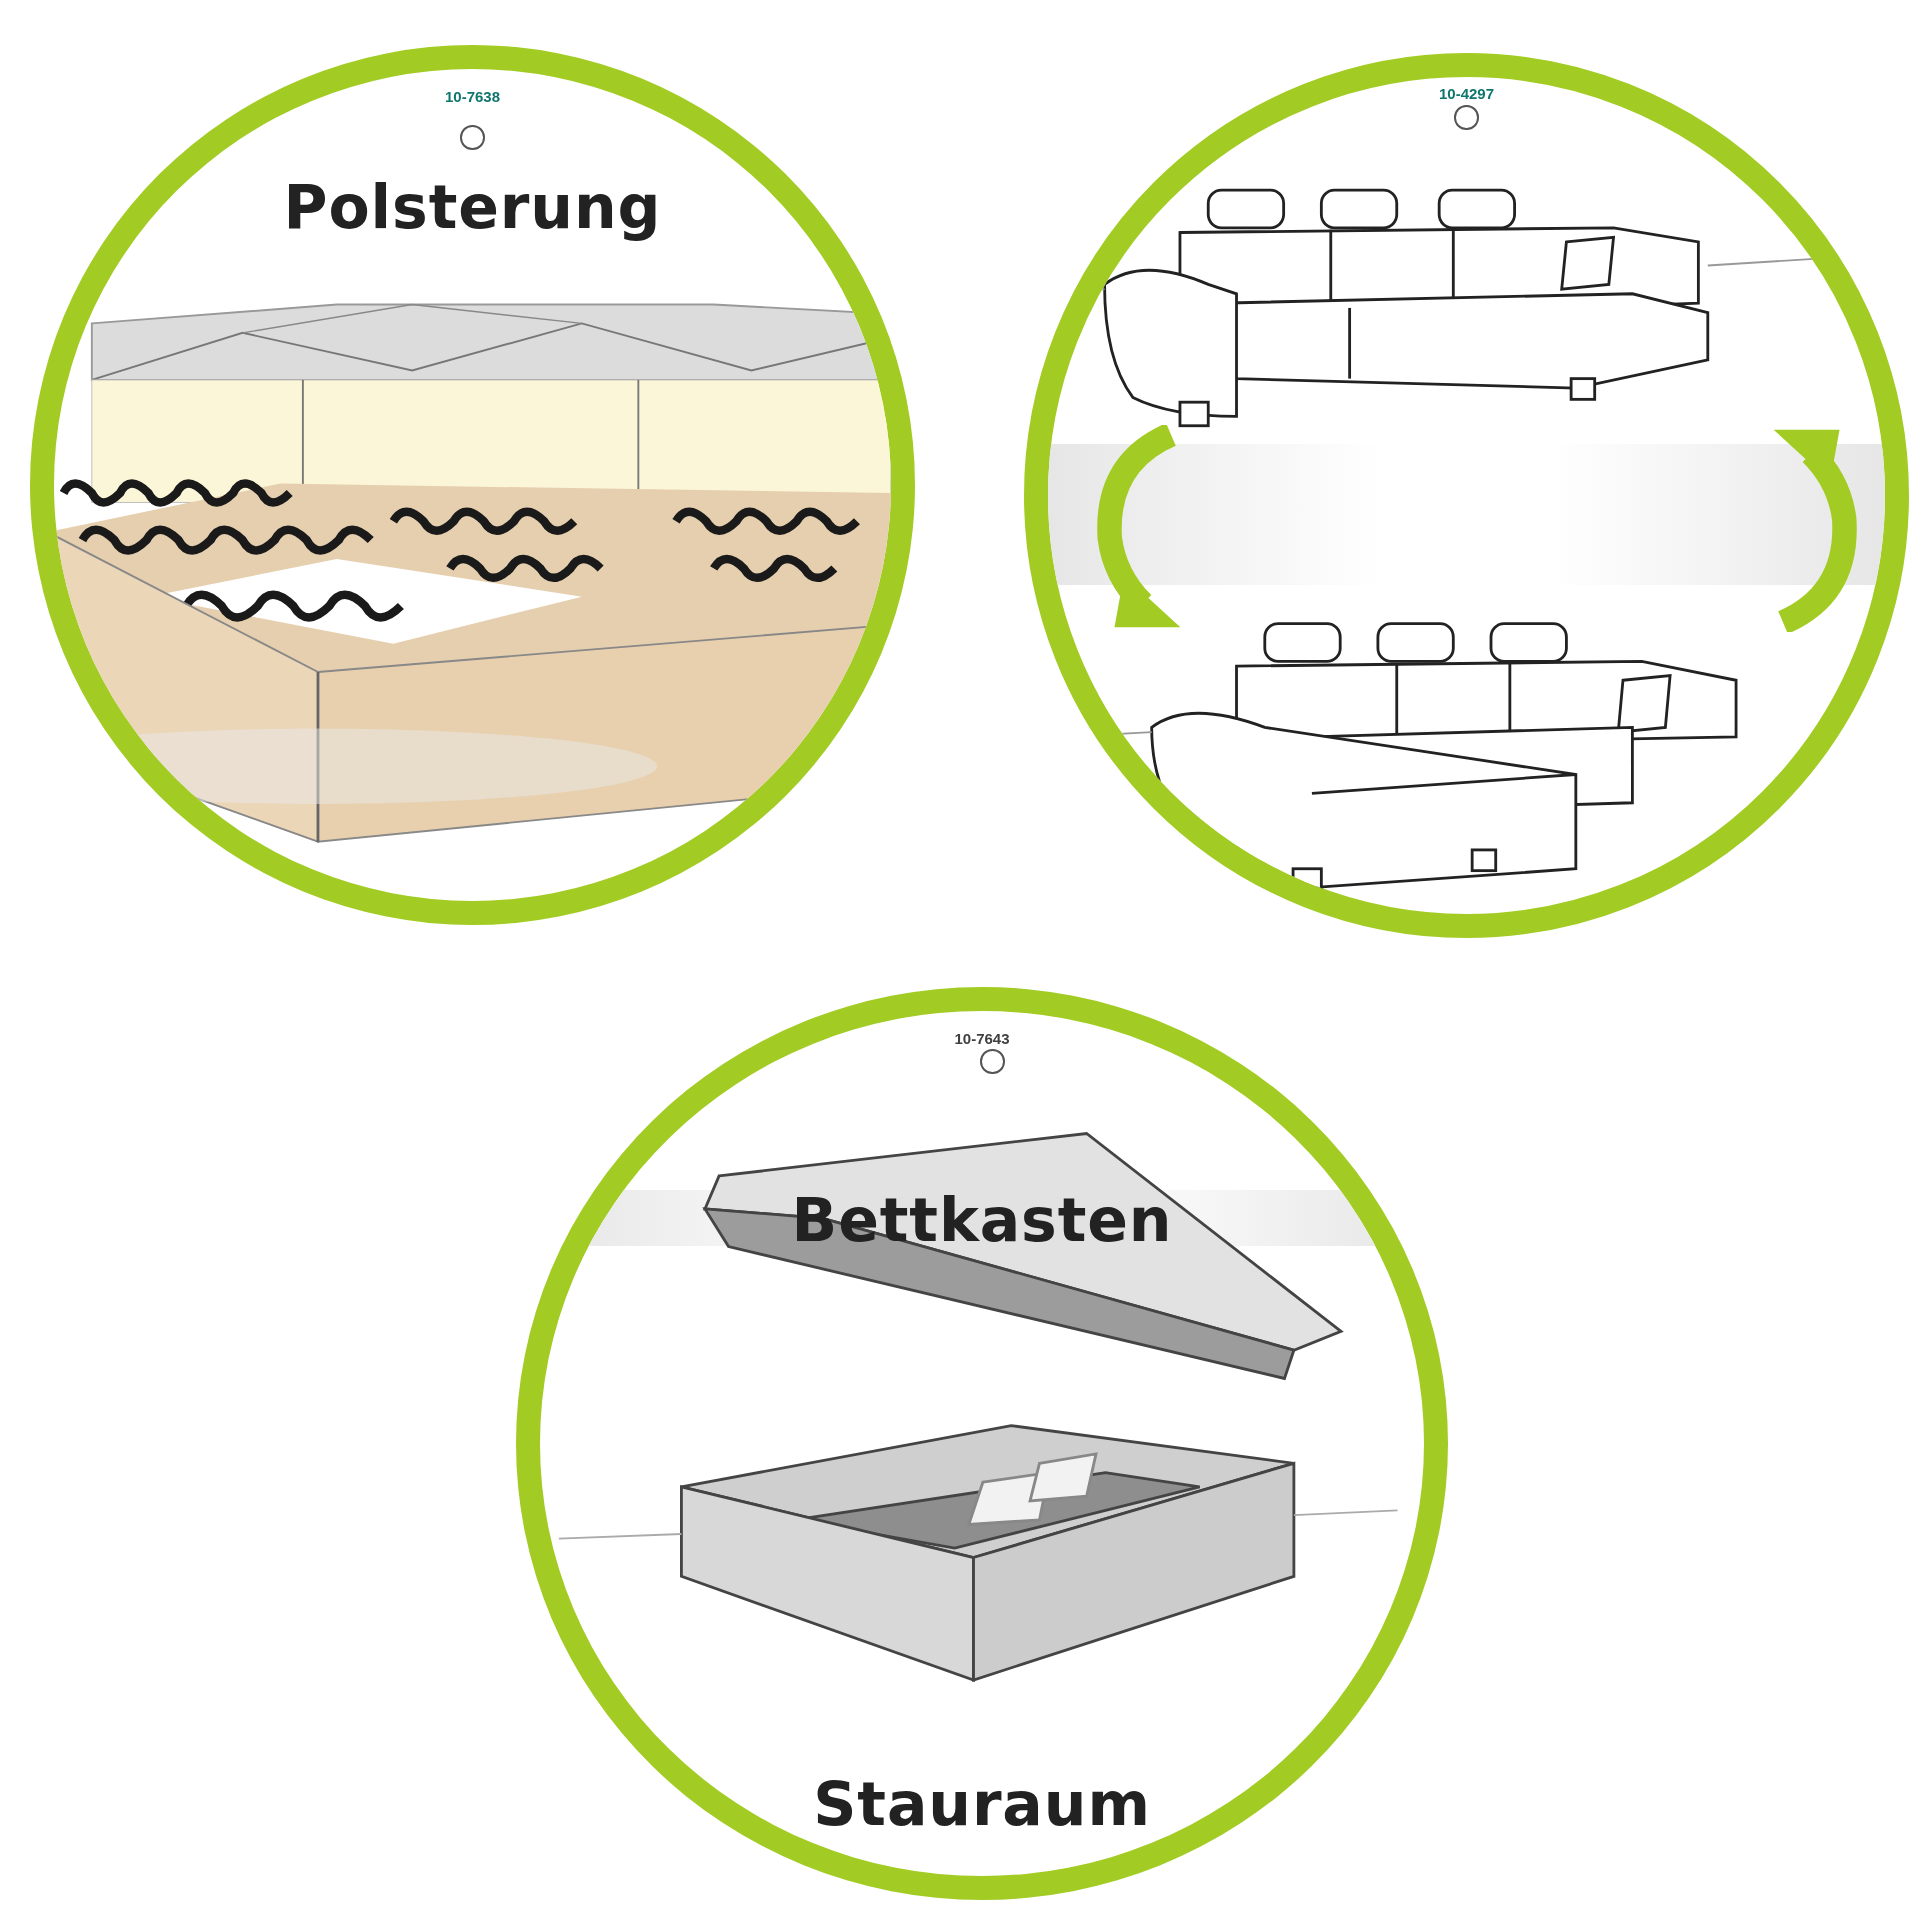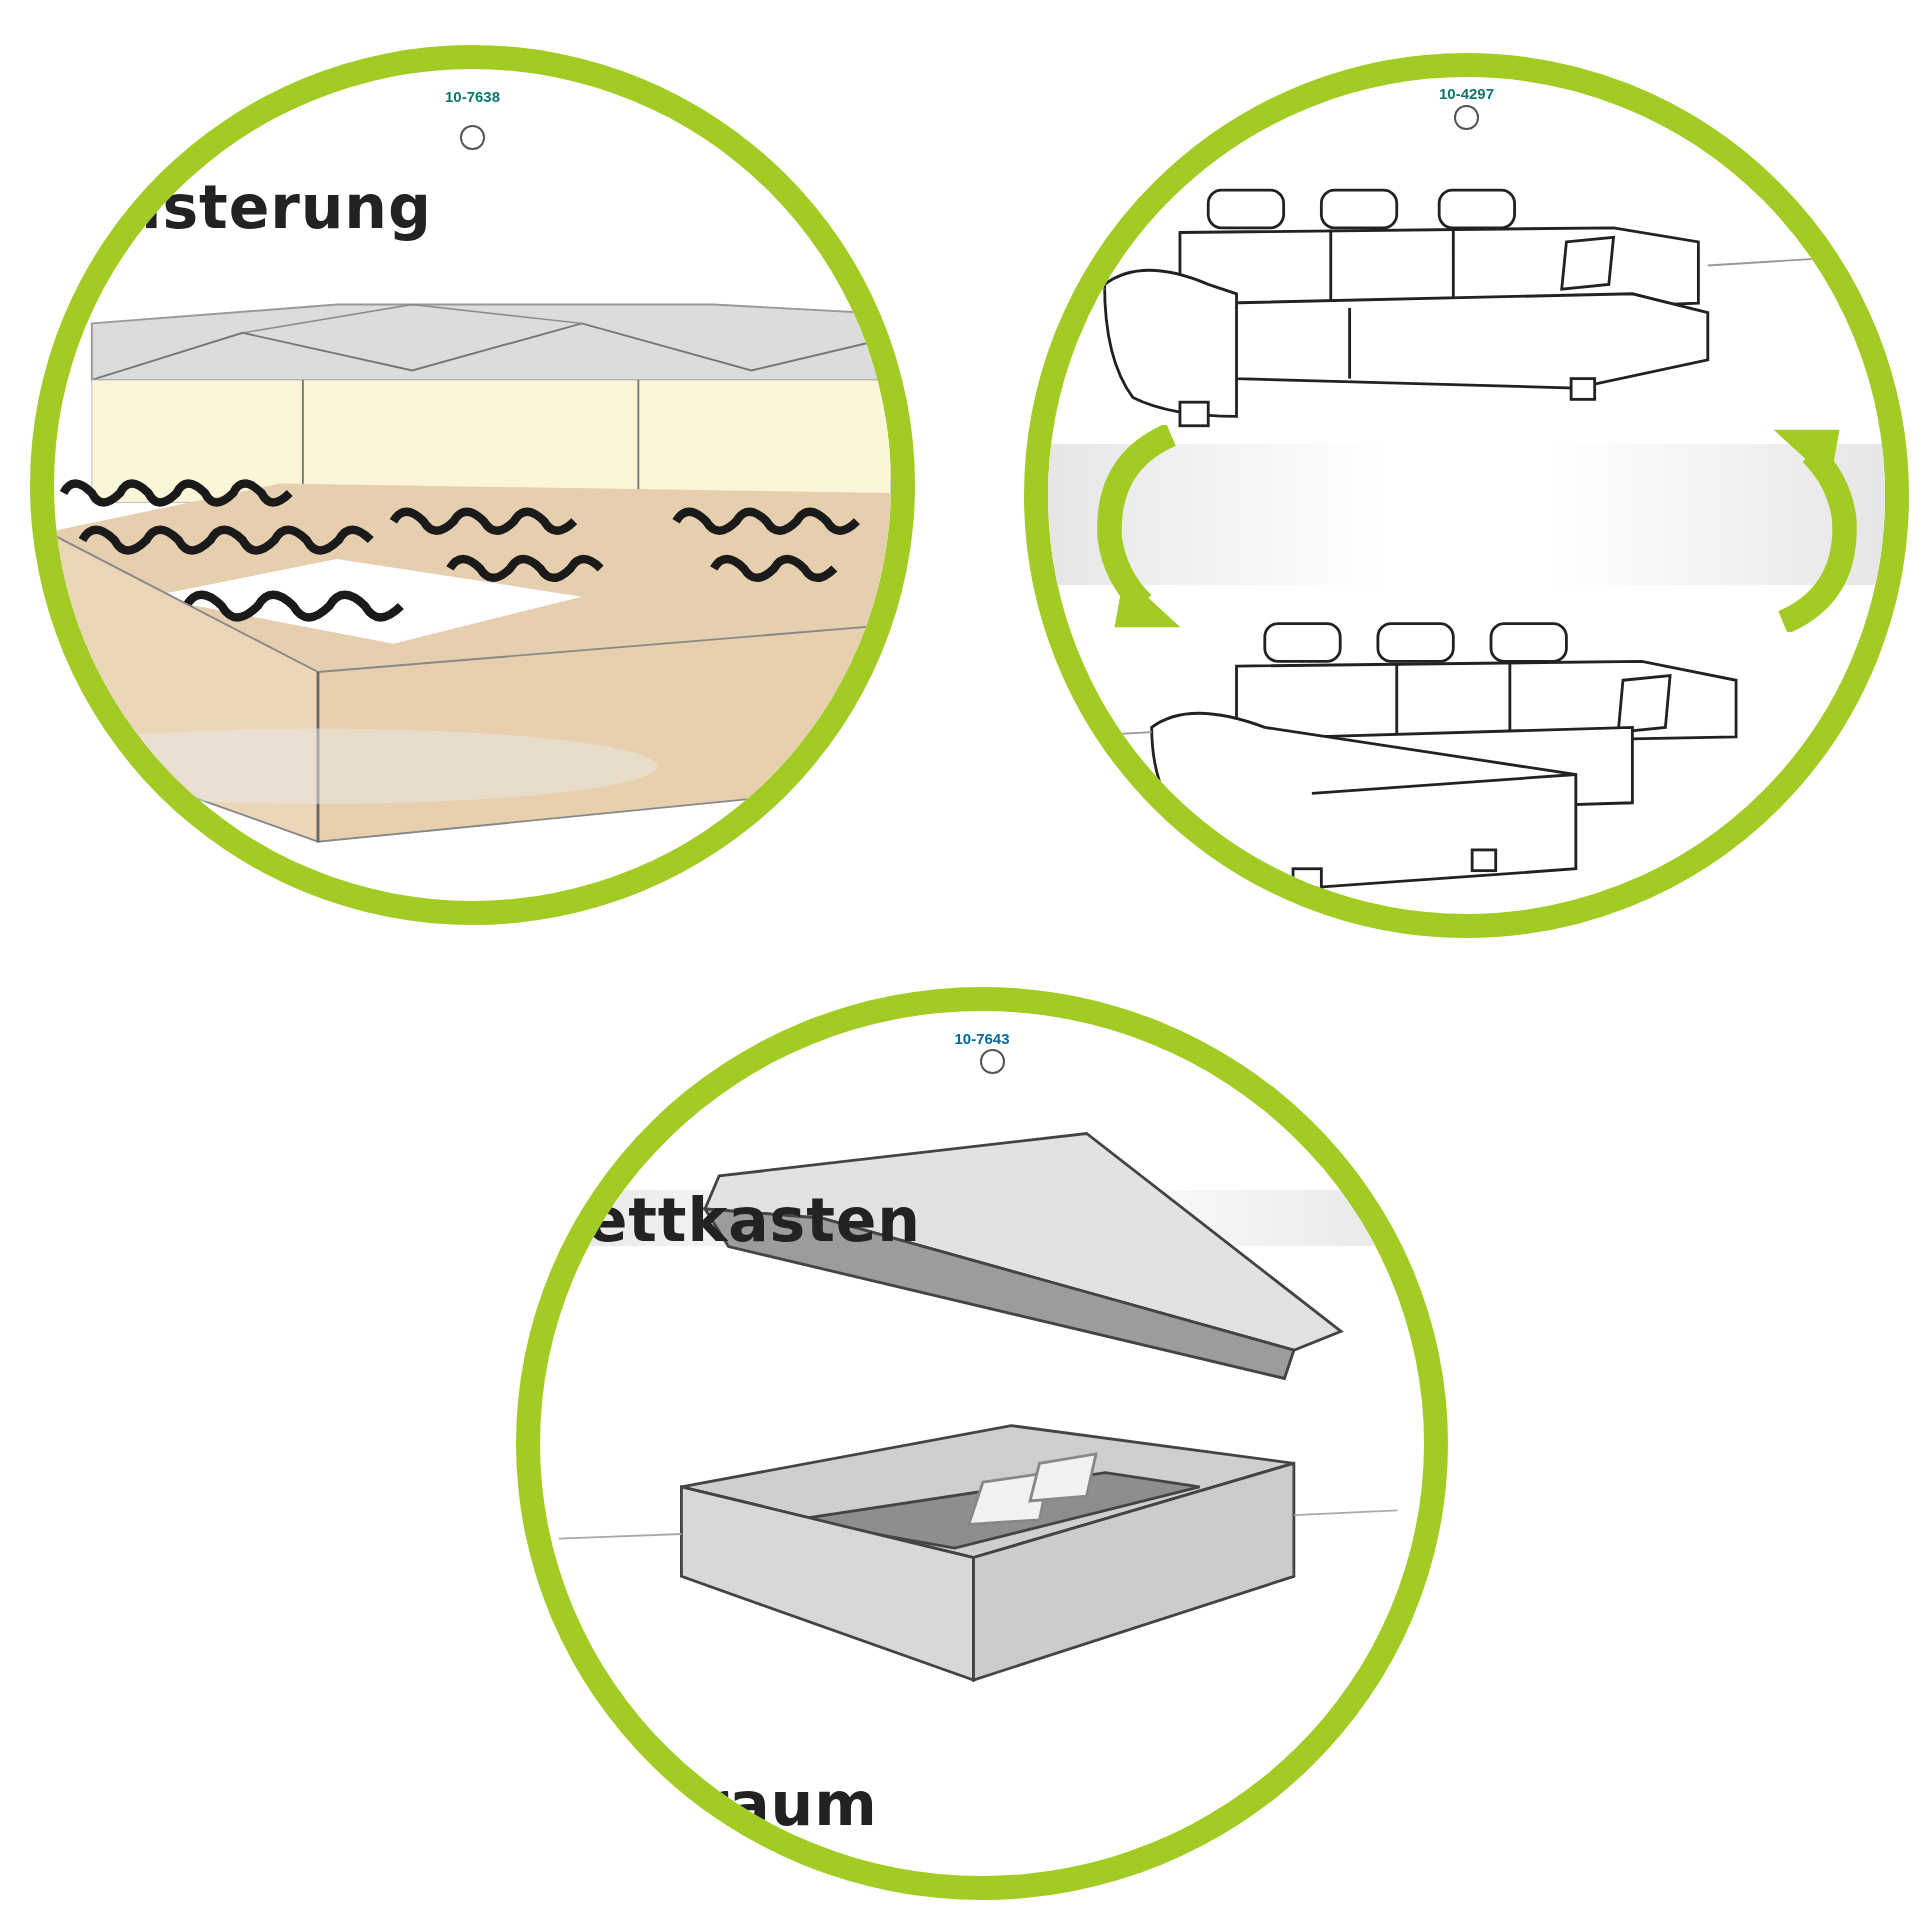--- a/index.html
+++ b/index.html
@@ -16,21 +16,21 @@
   .code {
     position: absolute; left: 0; right: 0; text-align: center;
     font-family: "Liberation Sans", sans-serif; font-weight: bold;
     font-size: 15px; color: #0f766e;
   }
   .hole {
     position: absolute; width: 24.5px; height: 24.5px; border-radius: 50%;
     border: 2.8px solid #555; box-sizing: border-box; background: #fff;
   }
   .title {
-    position: absolute; left: 0; right: 0; text-align: left;
+    position: absolute; left: 0; right: 0; text-align: center;
     font-family: "DejaVu Sans", sans-serif; font-weight: bold;
     color: #222222; line-height: 1.02; letter-spacing: 0.9px;
   }
   .band {
     position: absolute; left: 0; right: 0; background: linear-gradient(90deg, #e6e6e6 0%, #f3f3f3 20%, #ffffff 40%, #ffffff 60%, #f3f3f3 80%, #e6e6e6 100%);
   }
 </style>
 </head>
 <body>
 
@@ -138,18 +138,18 @@
 
       <polygon points="470,500 540,490 530,540 455,545" fill="#f2f2f2" stroke="#888"></polygon>
       <polygon points="530,480 590,470 580,515 520,520" fill="#f2f2f2" stroke="#888"></polygon>
 
       <polygon points="150,505 460,580 460,710 150,600" fill="#d8d8d8"></polygon>
       <polygon points="460,580 800,480 800,600 460,710" fill="#cccccc"></polygon>
     </g>
     <line x1="20" y1="560" x2="150" y2="555" stroke="#aaa" stroke-width="2"></line>
     <line x1="800" y1="535" x2="910" y2="530" stroke="#aaa" stroke-width="2"></line>
   </svg>
-  <div class="code" style="top:19px; color:#0369a1;">10-7643</div>
+  <div class="code" style="top:19px; color:#404040;">10-7643</div>
   <div class="hole" style="left:440px; top:38px;"></div>
   <div class="title" style="top:179px; font-size:60px;">Bettkasten</div>
   <div class="title" style="top:763px; font-size:60px;">Stauraum</div>
 </div>
 
 
 </body></html>

